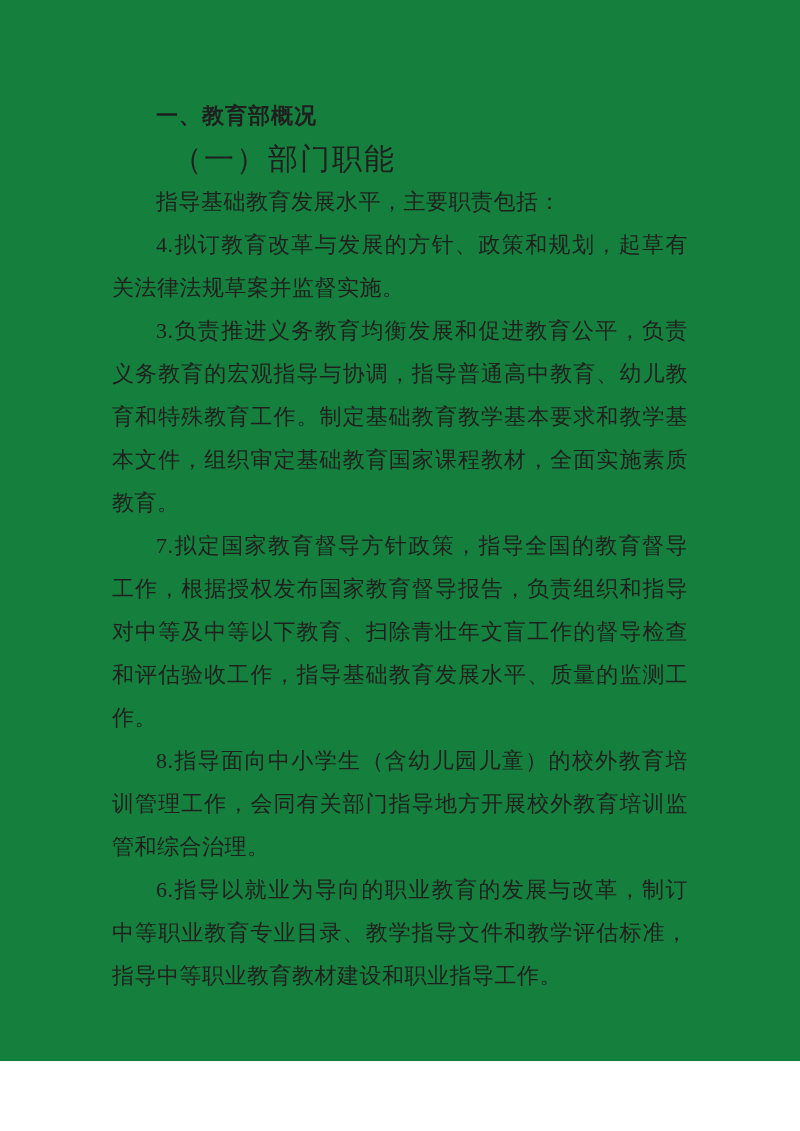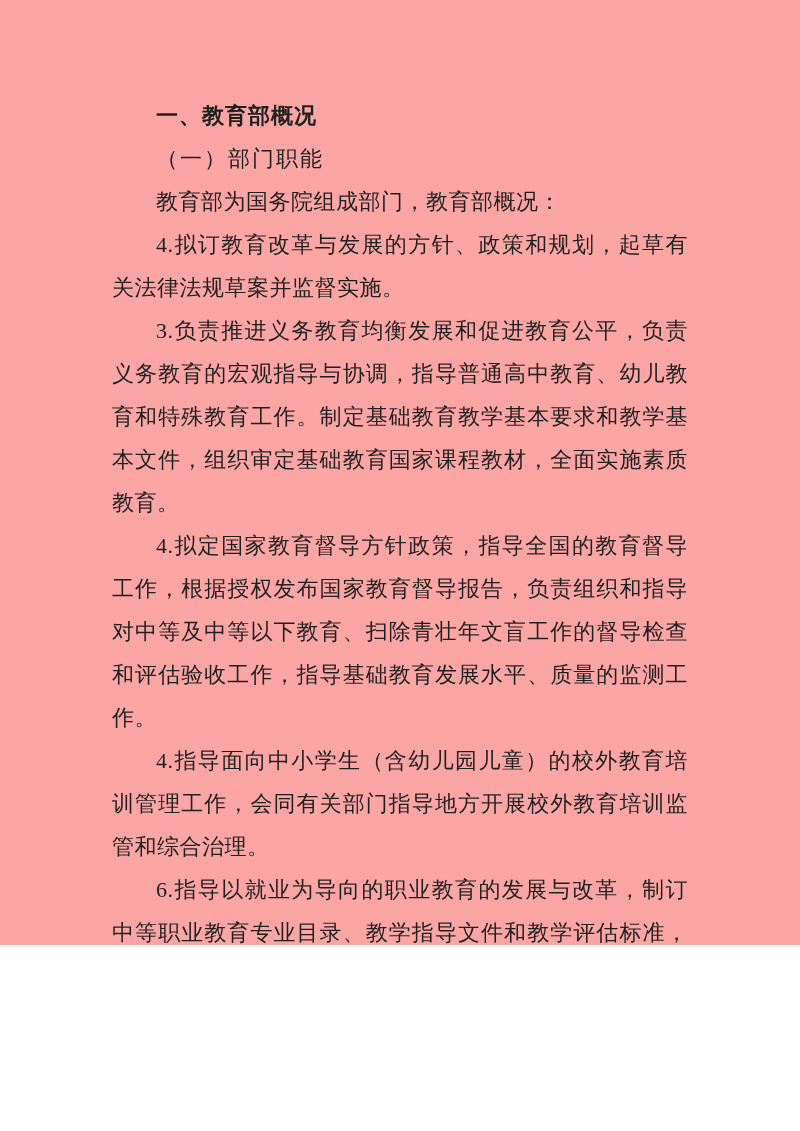--- a/index.html
+++ b/index.html
@@ -3,41 +3,41 @@
   <meta charset="utf-8">
   <style>
     html, body {
       margin: 0;
       padding: 0;
       background: #ffffff;
     }
     .page {
       position: relative;
       width: 800px;
-      height: 945px;
+      height: 1061px;
       box-sizing: border-box;
-      background: #fca5a5;
+      background: #15803d;
       color: #1f1f1f;
       padding: 94px 112px 0 112px;
       overflow: hidden;
       font-family: "Liberation Serif", "DejaVu Serif", serif;
     }
     .heading {
       font-family: "Liberation Sans", "DejaVu Sans", sans-serif;
       font-weight: 700;
       font-size: 22px;
       line-height: 43px;
       margin: 0;
       text-indent: 2em;
       letter-spacing: 1px;
     }
     .subheading {
       font-family: Liberation Serif, serif;
       font-weight: 400;
-      font-size: 22px;
+      font-size: 30px;
       line-height: 43px;
       margin: 0;
       text-indent: 2em;
       letter-spacing: 2px;
     }
     .para {
       font-size: 22px;
       line-height: 43px;
       margin: 0;
       text-indent: 2em;
@@ -47,26 +47,26 @@
     }
   </style>
 </head>
 <body>
 
 <main class="page">
   <h1 class="heading">一、教育部概况</h1>
 
   <h2 class="subheading">（一）部门职能</h2>
 
-  <p class="para">教育部为国务院组成部门，教育部概况：</p>
+  <p class="para">指导基础教育发展水平，主要职责包括：</p>
 
   <p class="para">4.拟订教育改革与发展的方针、政策和规划，起草有关法律法规草案并监督实施。</p>
 
 
   <p class="para">3.负责推进义务教育均衡发展和促进教育公平，负责义务教育的宏观指导与协调，指导普通高中教育、幼儿教育和特殊教育工作。制定基础教育教学基本要求和教学基本文件，组织审定基础教育国家课程教材，全面实施素质教育。</p>
 
-  <p class="para">4.拟定国家教育督导方针政策，指导全国的教育督导工作，根据授权发布国家教育督导报告，负责组织和指导对中等及中等以下教育、扫除青壮年文盲工作的督导检查和评估验收工作，指导基础教育发展水平、质量的监测工作。</p>
+  <p class="para">7.拟定国家教育督导方针政策，指导全国的教育督导工作，根据授权发布国家教育督导报告，负责组织和指导对中等及中等以下教育、扫除青壮年文盲工作的督导检查和评估验收工作，指导基础教育发展水平、质量的监测工作。</p>
 
-  <p class="para">4.指导面向中小学生（含幼儿园儿童）的校外教育培训管理工作，会同有关部门指导地方开展校外教育培训监管和综合治理。</p>
+  <p class="para">8.指导面向中小学生（含幼儿园儿童）的校外教育培训管理工作，会同有关部门指导地方开展校外教育培训监管和综合治理。</p>
 
   <p class="para">6.指导以就业为导向的职业教育的发展与改革，制订中等职业教育专业目录、教学指导文件和教学评估标准，指导中等职业教育教材建设和职业指导工作。</p>
 
 </main>
 
 </body></html>

